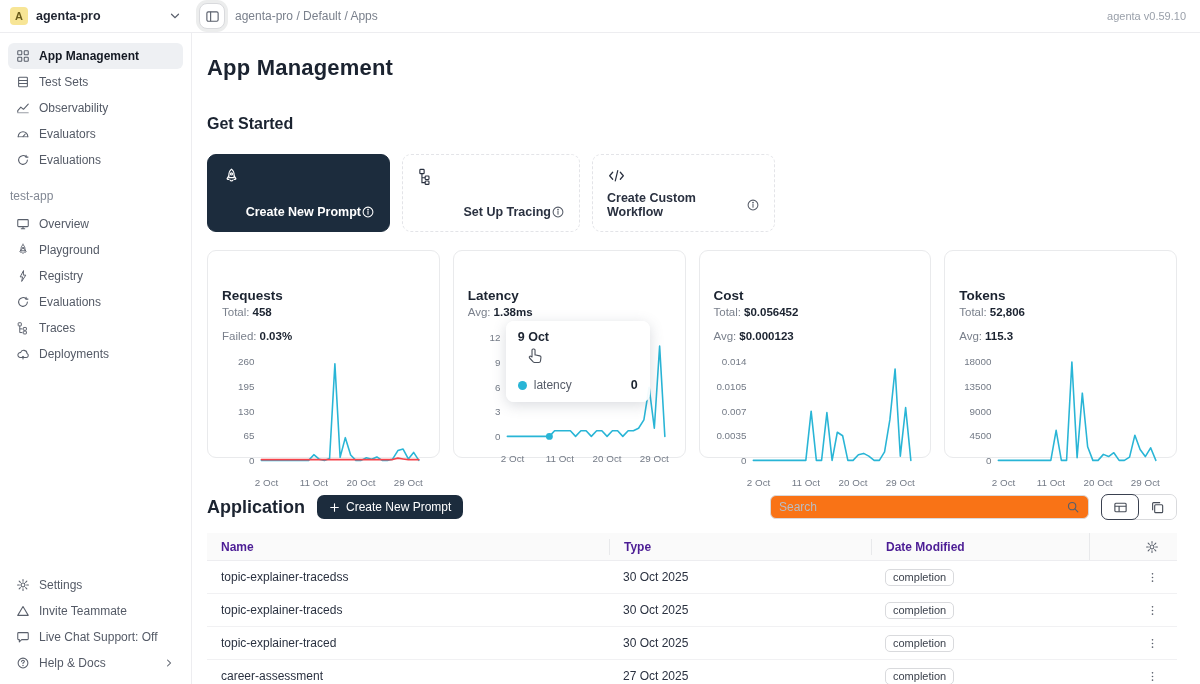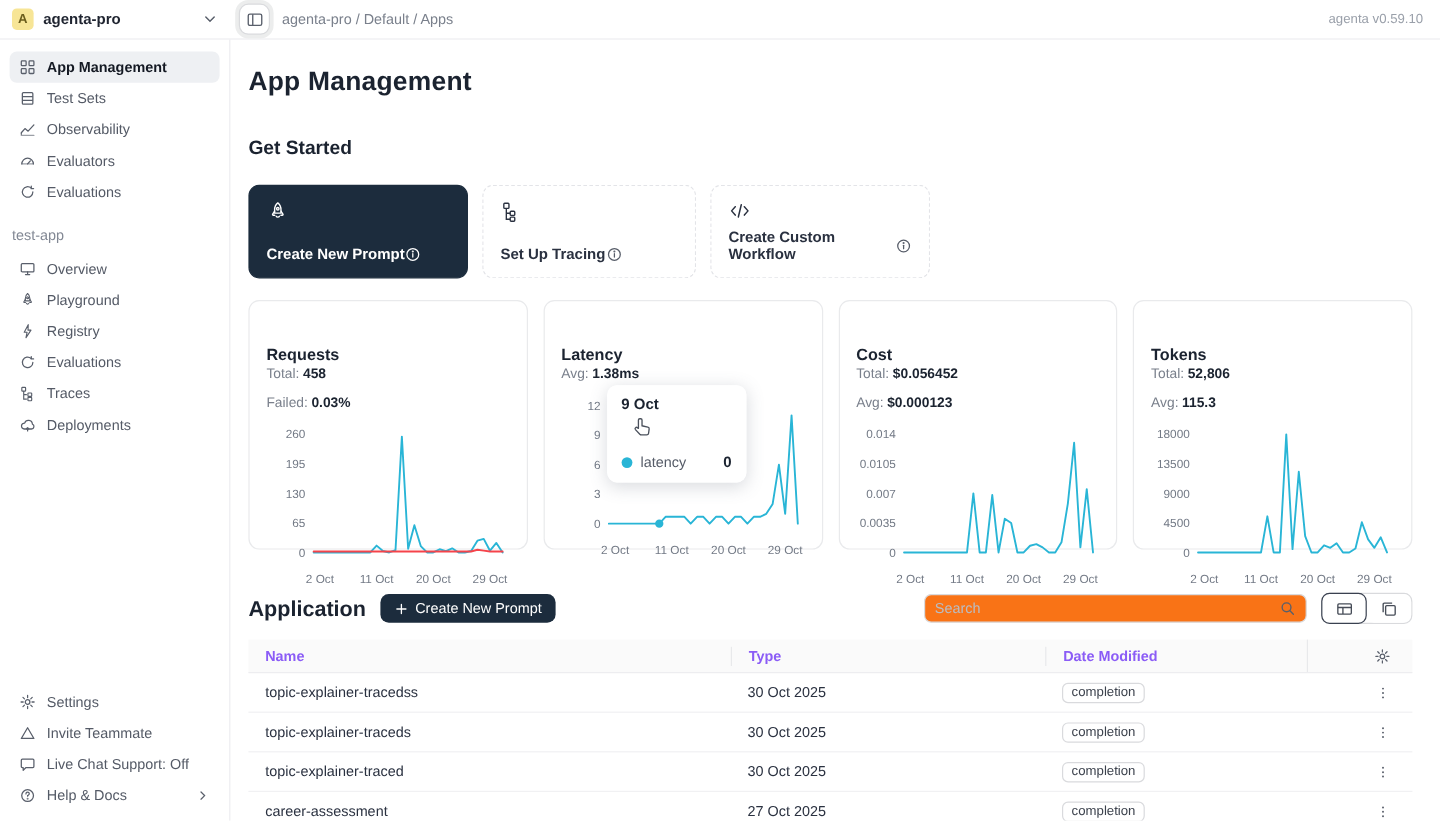--- a/index.html
+++ b/index.html
@@ -32,39 +32,39 @@
 
   
   .main { flex:1; padding:22px 23px 0 15px; overflow:hidden; }
   .page-title { font-size:22px; font-weight:700; color:#1b2330; letter-spacing:.2px; }
   .section-title { font-size:16px; font-weight:700; color:#1b2330; margin-top:34px; }
 
   .gs-row { display:flex; gap:12px; margin-top:21px; }
   .gs-card { height:78px; border-radius:9px; border:1px dashed #e3e4e8; background:#fff; padding:12px 14px;
     display:flex; flex-direction:column; justify-content:space-between; cursor:pointer; }
   .gs-card.dark { background:#1c2c3d; border:1px solid #1c2c3d; color:#fff; }
-  .gs-card .gs-label-row { display:flex; align-items:center; justify-content:flex-start; }
+  .gs-card .gs-label-row { display:flex; align-items:center; justify-content:flex-end; }
   .gs-label { font-size:12.5px; font-weight:600; }
   .gs-card:not(.dark) .gs-label { color:#2a3140; }
   .gs-icn { color:#2a3140; }
   .gs-card.dark .gs-icn, .gs-card.dark .info-icn { color:#fff; }
   .info-icn { color:#565c68; display:inline-flex; cursor:pointer; }
   .w-cnp { width:183px; } .w-sut { width:178px; } .w-ccw { width:183px; }
 
   
   .metrics { display:flex; gap:13px; margin-top:18px; }
   .m-card { flex:1; height:208px; border:1px solid #e9eaec; border-radius:9px; padding:13px 14px 8px; position:relative; background:#fff; }
   .m-title { font-size:13.5px; font-weight:700; color:#1b2330;margin-top:24px; }
   .m-stats { margin-top:3px; font-size:11.5px; color:#7a808c; display:flex; gap:12px;flex-direction:column; }
   .m-stats b { color:#1b2330; font-weight:700; margin-left:3px; }
   .m-chart { height:152px; margin-top:4px; }
   .tick { font-size:10px; fill:#737a86; }
 
   
-  .chart-tooltip { position:absolute; left:52px; top:70px; width:116px; background:rgba(255,255,255,.94);
+  .chart-tooltip { position:absolute; left:52px; top:70px; width:144px; background:rgba(255,255,255,.94);
     border-radius:8px; box-shadow:0 3px 14px rgba(80,90,110,.22); padding:9px 12px 10px; z-index:3; }
   .tt-date { font-size:12.5px; font-weight:600; color:#1b2330; }
   .tt-row { display:flex; align-items:center; gap:7px; margin-top:34px; }
   .tt-dot { width:9px; height:9px; border-radius:50%; }
   .tt-name { font-size:12px; color:#555b67; }
   .tt-val { margin-left:auto; font-size:12.5px; font-weight:600; color:#1b2330; }
   .cursor-hand { position:absolute; left:20px; top:26px; }
 
   
   .app-header { display:flex; align-items:center; margin-top:36px; gap:12px; }
@@ -76,21 +76,21 @@
     display:flex; align-items:center; padding:0 8px; gap:6px; background:#f97316; }
   .search-wrap input { border:none; outline:none; flex:1; font-size:12px; color:#1f2430; font-family:inherit; background:transparent; }
   .search-wrap input::placeholder { color:#b9bdc4; }
   .view-toggle { display:flex; border:1px solid #d9dadd; border-radius:7px; height:26px; overflow:visible; }
   .vt-btn { width:38px; display:flex; align-items:center; justify-content:center; color:#474d58; background:#fff; cursor:pointer; border-radius:7px; }
   .vt-btn.active { border:1.5px solid #3a4150; margin:-1px; z-index:1; }
 
   
   .table { margin-top:13px; }
   .t-head { display:grid; grid-template-columns:402px 262px 218px 1fr; height:28px; background:#fafafa;
-    border-bottom:1px solid #ededf0; align-items:center; font-size:12px; font-weight:600; color:#8b5cf6; }
+    border-bottom:1px solid #ededf0; align-items:center; font-size:12px; font-weight:600; color:#4c1d95; }
   .t-head .cell { padding:0 14px; height:16px; line-height:16px; }
   .t-head .cell + .cell { border-left:1px solid #e8e9eb; }
   .t-head .cell.actions { display:flex; justify-content:flex-end; align-items:center; height:100%; border-left:1px solid #e8e9eb; color:#474d58; }
   .t-row { display:grid; grid-template-columns:402px 262px 218px 1fr; height:33px; align-items:center;
     border-bottom:1px solid #f1f1f3; font-size:12px; color:#2a3140; cursor:pointer; }
   .t-row .cell { padding:0 14px; }
   .tag { display:inline-block; border:1px solid #d9dadd; border-radius:5px; background:#fff;
     font-size:11px; color:#3c424d; padding:1.5px 7px; }
   .row-actions { display:flex; justify-content:flex-end; padding-right:18px; color:#6a707c; }
 </style>

